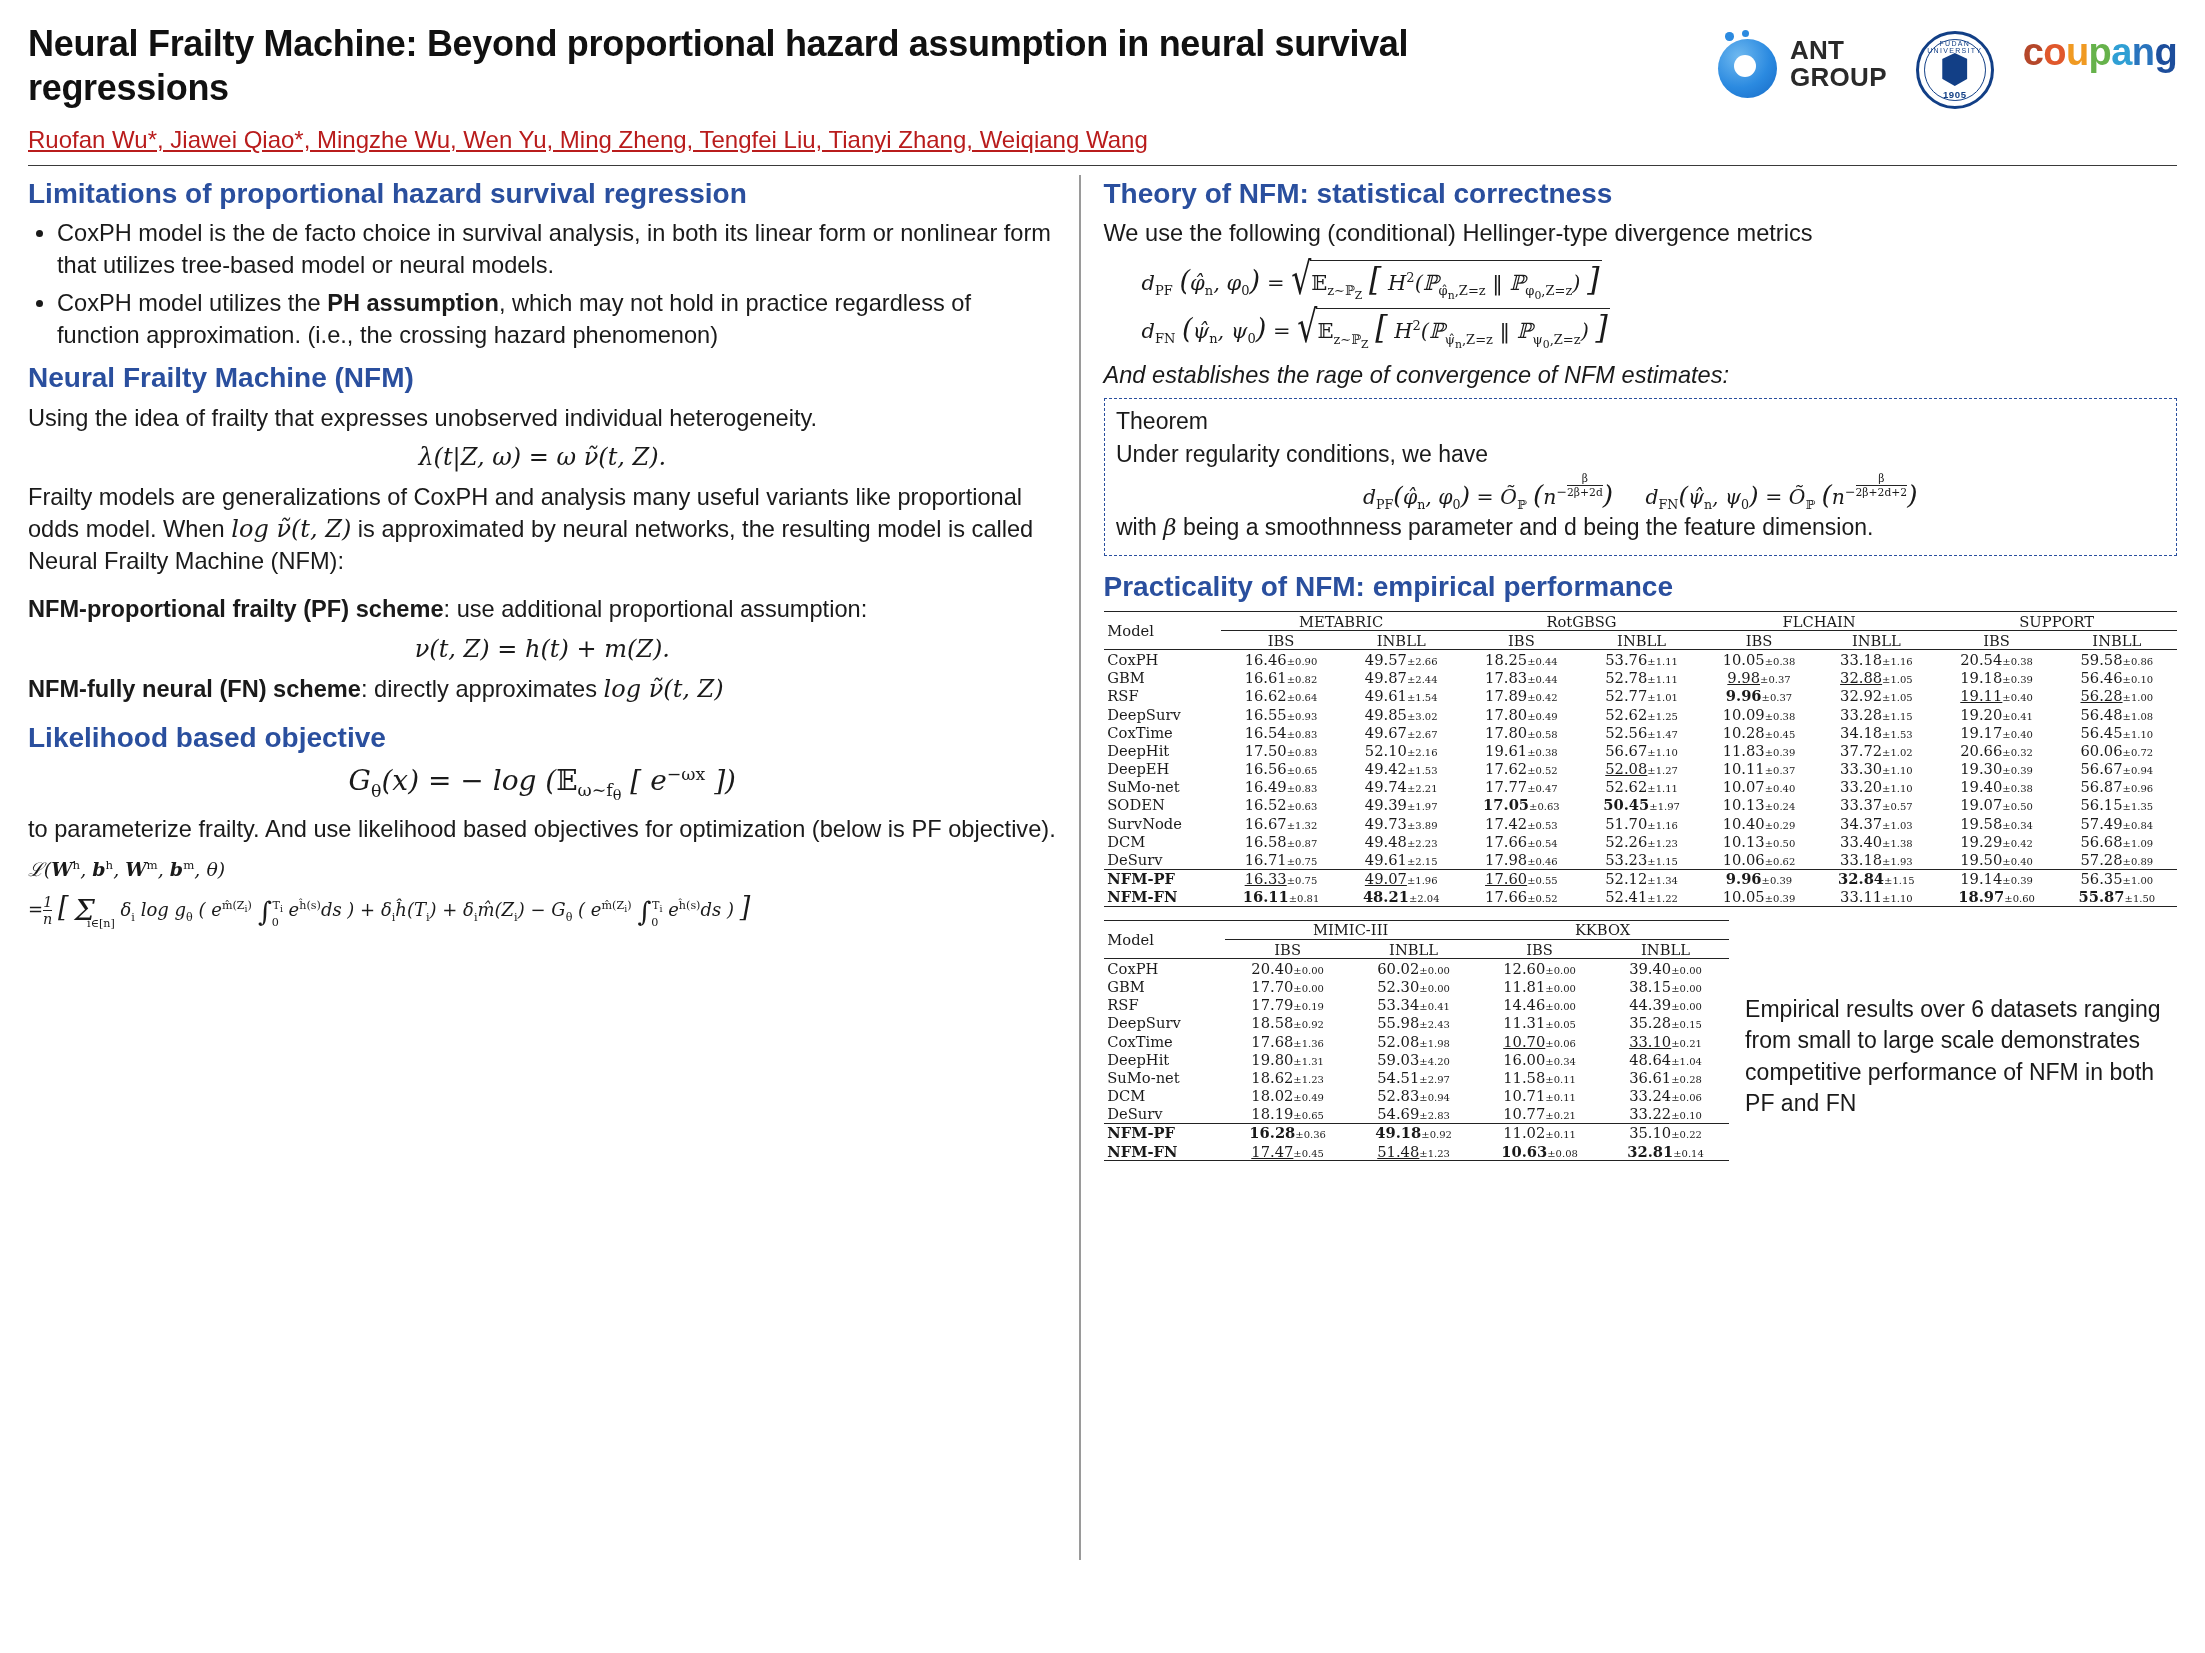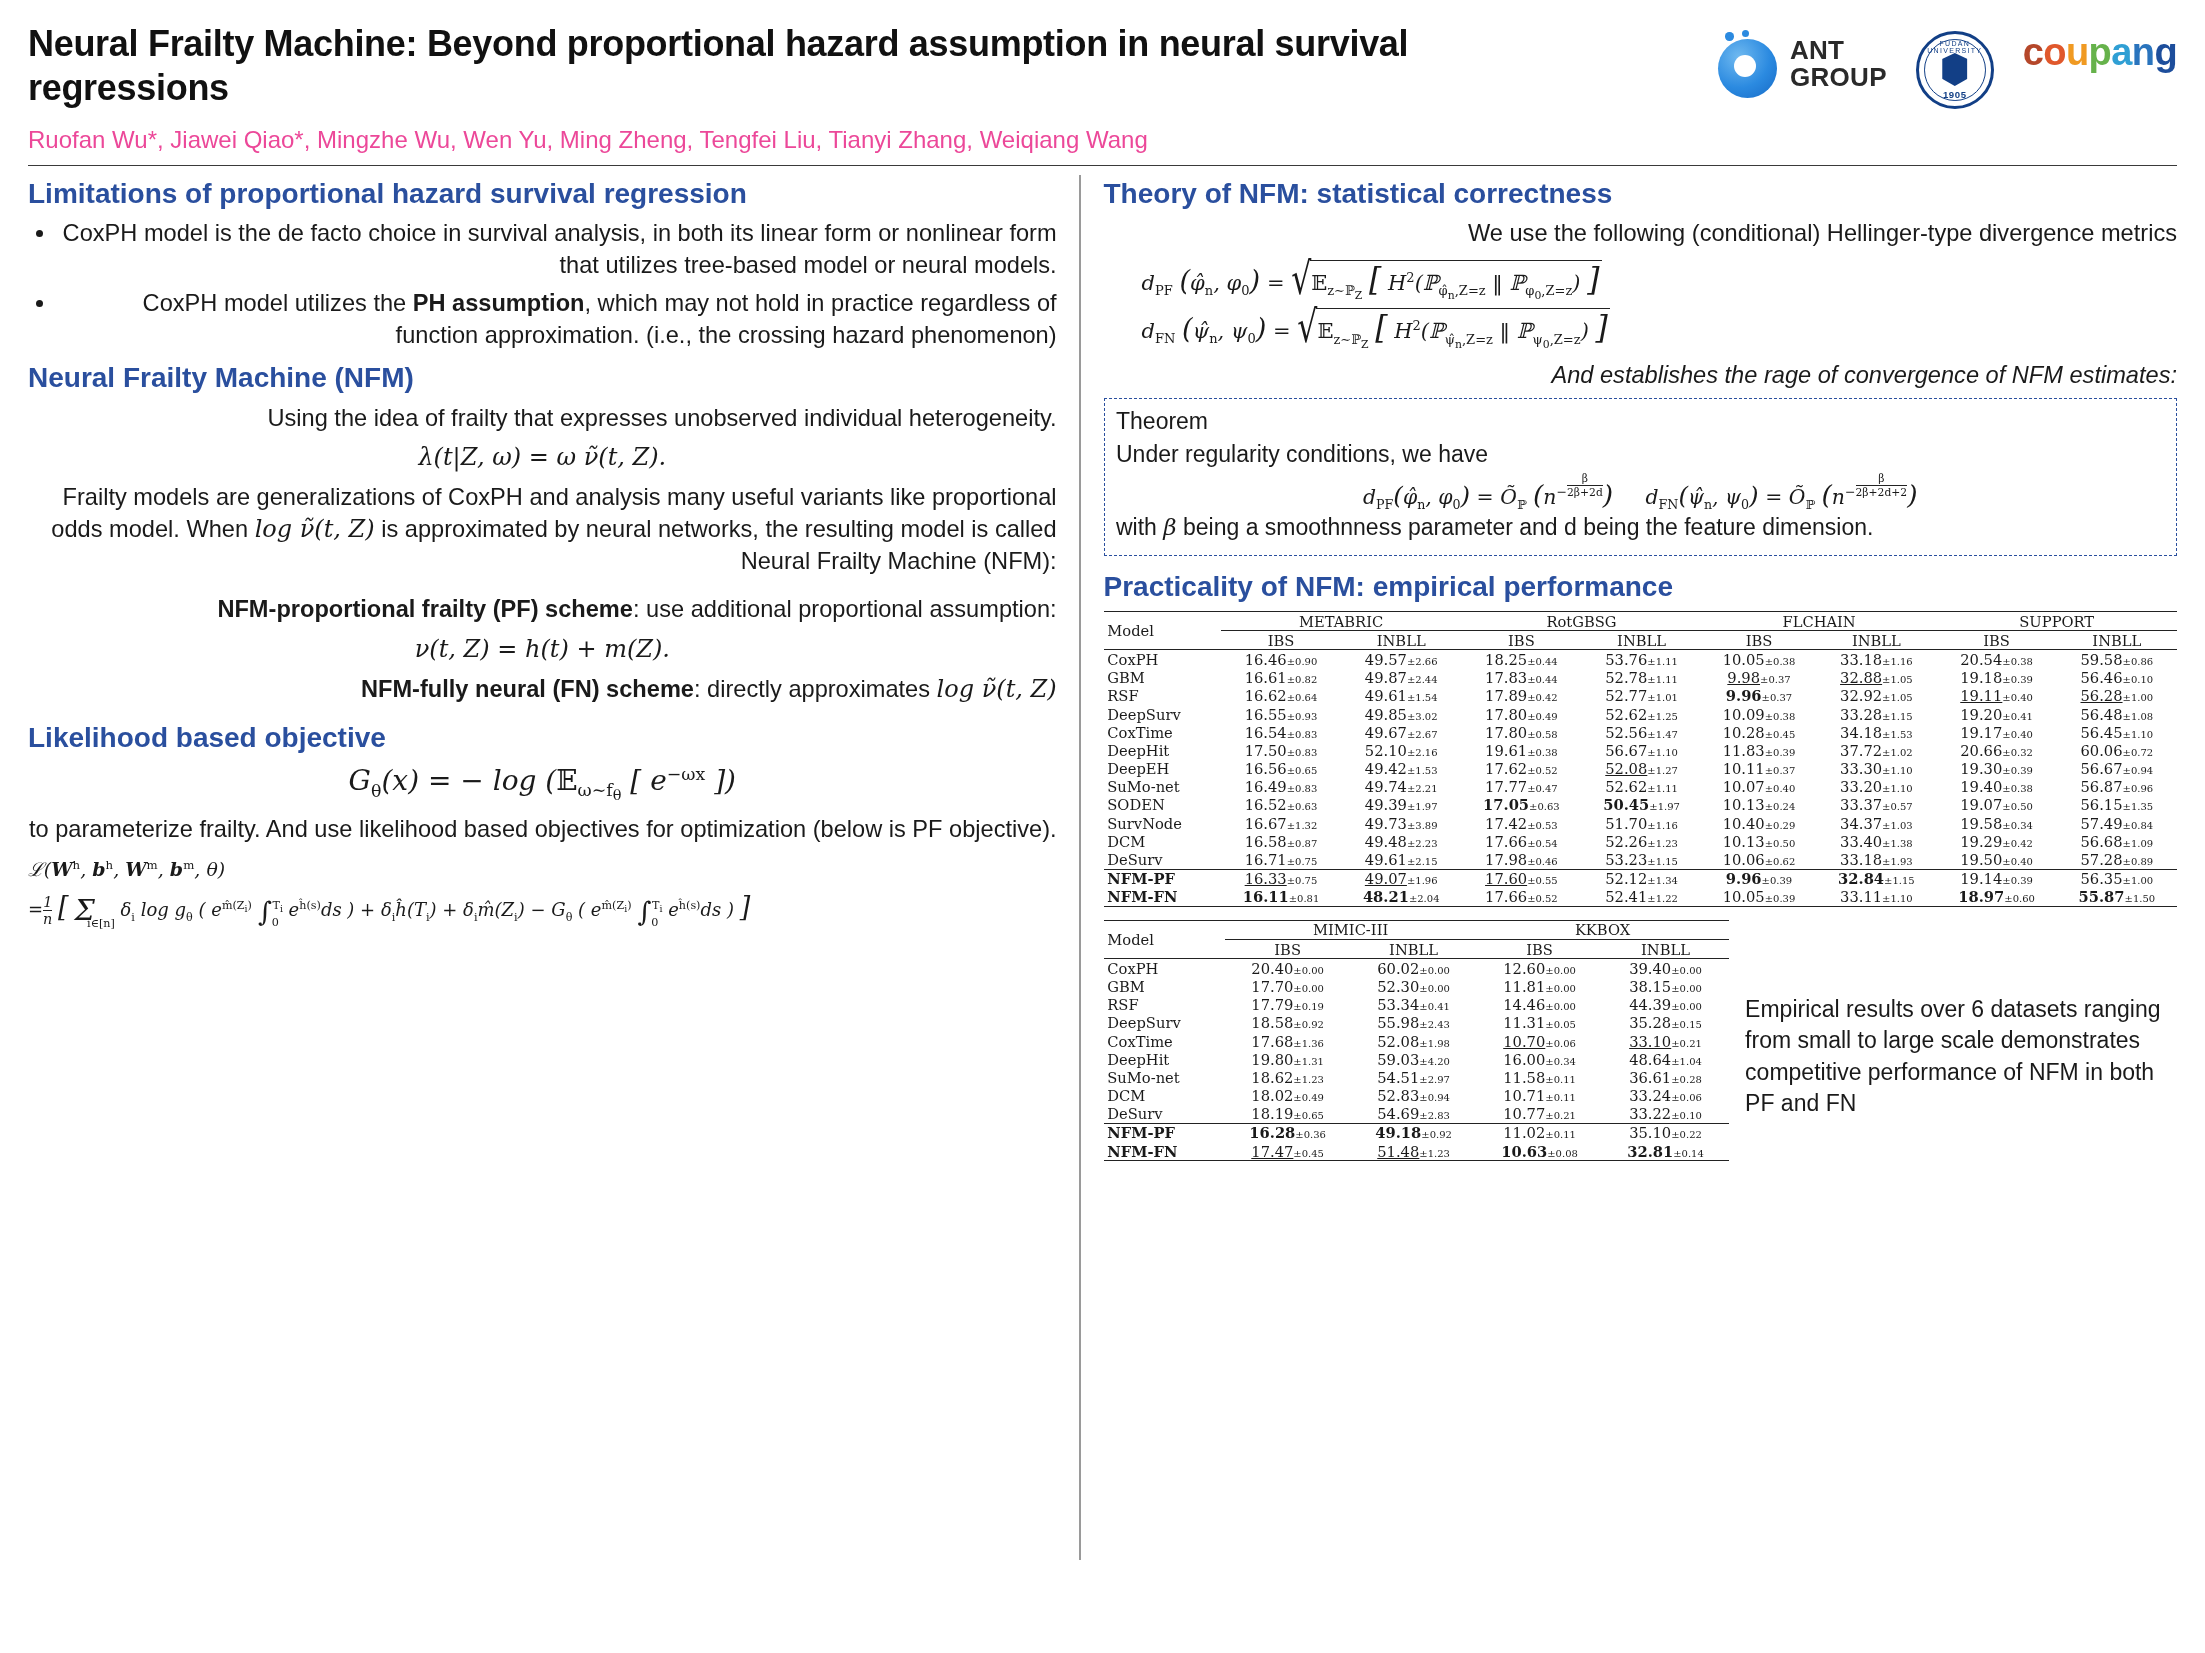--- a/index.html
+++ b/index.html
@@ -13,21 +13,21 @@
   }
   .poster { position: relative; width: 2205px; height: 1654px; padding: 22px 28px 0 28px; }
 
   
   .header { display: flex; align-items: flex-start; justify-content: space-between; }
   .header-left { width: 1436px; }
   .title {
     font-size: 36px; font-weight: bold; line-height: 1.22; color: #111;
     letter-spacing: -0.3px;
   }
-  .authors { margin-top: 16.6px; font-size: 24px; color: #ec4899; }
+  .authors { margin-top: 16.6px; font-size: 24px; color: #b91c1c; text-decoration: underline; }
   .logos { display: flex; align-items: flex-start; gap: 29px; margin-top: 9px; }
 
   
   .ant-logo { display: flex; align-items: center; gap: 10.2px; }
   .ant-mark { position: relative; width: 66px; height: 66px; }
   .ant-mark .circle {
     position: absolute; left: 3.8px; top: 7.7px; width: 59px; height: 59px;
     border-radius: 50%;
     background: radial-gradient(circle at 35% 30%, #6fb9f0 0%, #2b8ae0 55%, #1669c6 100%);
   }
@@ -60,21 +60,21 @@
   .columns { display: flex; margin-top: 9px; height: 1385px; }
   .col { padding-top: 2.6px; }
   .col-left { width: 1053px; padding-right: 22px; }
   .col-divider { width: 1.9px; background: #9a9a9a; margin: 0 0px; }
   .col-right { width: 1099px; padding-left: 23px; }
 
   h2.section {
     color: #2a4f9e; font-size: 28px; font-weight: bold; margin: 0 0 7.7px 0; line-height:1.2;
   }
   p.body, li.body {
-    font-size: 23.6px; line-height: 1.34; margin: 0 0 6.4px 0; text-align: right;
+    font-size: 23.6px; line-height: 1.34; margin: 0 0 6.4px 0;
   }
   ul.bullets { margin: 0 0 10.2px 0; padding-left: 29px; }
   ul.bullets li { margin-bottom: 6.4px; }
   .formula { text-align: center; font-family: "DejaVu Serif", serif; font-style: italic; margin: 9px 0 10.2px 0; }
 
   .math { font-family: "DejaVu Serif", serif; font-style: italic; }
   .mathr { font-family: "DejaVu Serif", serif; font-style: normal; }
   sub.s { font-size: 0.62em; font-style: normal; }
   sup.s { font-size: 0.62em; font-style: normal; }
 

